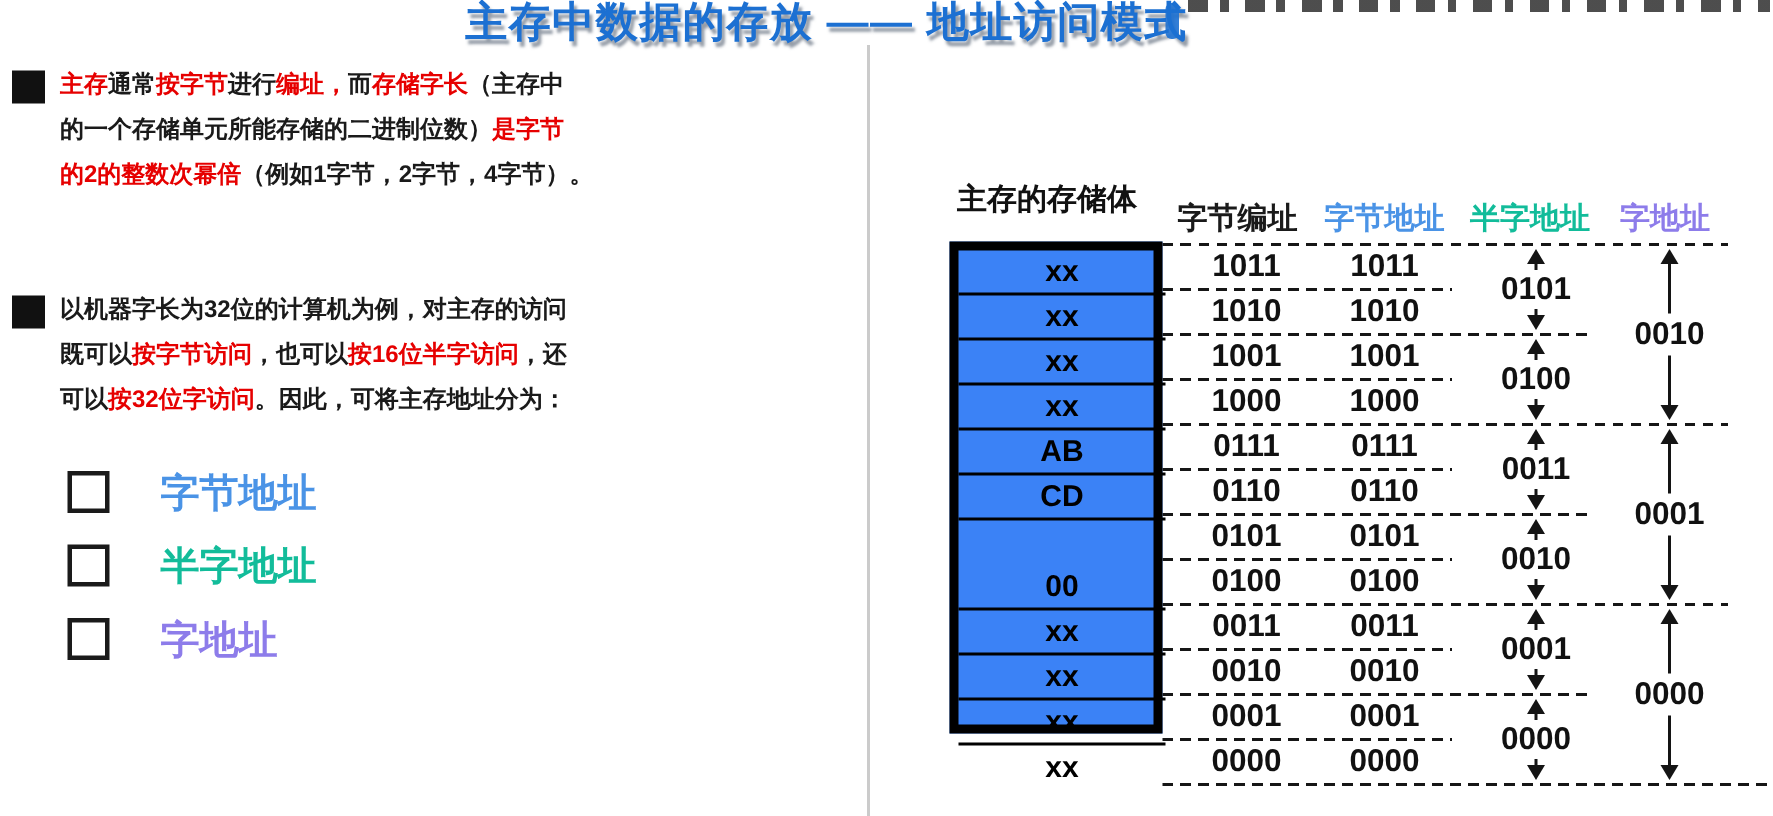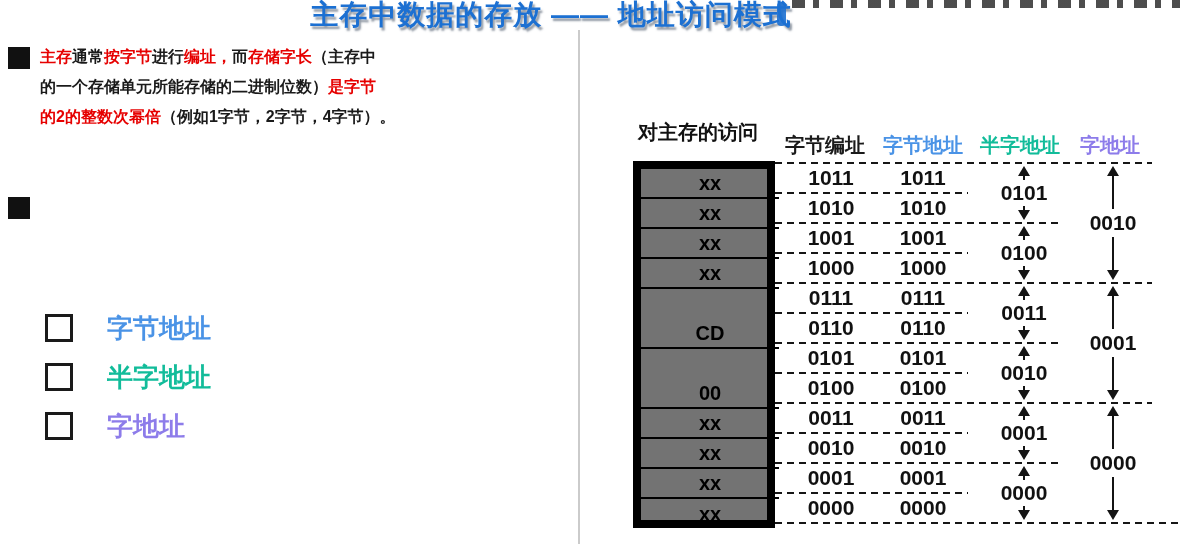--- a/index.html
+++ b/index.html
@@ -25,22 +25,22 @@
   .seg-black{color:#1a1a1a;}
   .chk-row{left:45px;height:30px;}
   .chk-box{width:28px;height:28px;border:3px solid #1a1a1a;background:#fff;box-sizing:border-box;
            display:inline-block;vertical-align:middle;}
   .chk-label{display:inline-block;vertical-align:middle;margin-left:34px;
              font-size:26px;font-weight:bold;line-height:28px;}
   
   .example-tag{left:595px;top:44px;font-size:22px;font-weight:bold;color:#111;}
   .mem-label{left:638px;top:119px;font-size:20px;font-weight:bold;color:#111;}
   .col-header{top:132px;transform:translateX(-50%);font-size:20px;font-weight:bold;white-space:nowrap;}
-  .mem-col{left:633px;top:161px;width:142px;height:367px;border:8px solid #000000;
-           background:#737373;box-sizing:border-box;}
+  .mem-col{left:633px;top:161px;width:142px;height:328px;border:6px solid #000000;
+           background:#3b82f6;box-sizing:border-box;}
   .mem-row{position:absolute;left:0;width:138px;height:30px;box-sizing:border-box;
            border-bottom:2px solid #000;display:flex;align-items:center;justify-content:center;
            font-size:20px;font-weight:bold;color:#000;}
   .mem-row.last{border-bottom:none;}
   .bin-val{transform:translateX(-50%);font-size:21px;font-weight:bold;color:#111;
            height:26px;line-height:26px;white-space:nowrap;}
   .dash{height:2px;background:repeating-linear-gradient(90deg,#161616 0 7px,transparent 7px 12px);}
   .arr-shaft{width:2px;background:#141414;}
   .arr-head{width:0;height:0;border-left:6px solid transparent;border-right:6px solid transparent;}
   .arr-head.up{border-bottom:10px solid #141414;}
@@ -58,31 +58,37 @@
   <div class="abs divider"></div>
 
   <div class="abs bullet-sq" style="top:47px;"></div>
   <div class="abs para" id="para-1" style="top:42px;">
       <div class="line"><span class="seg-red">主存</span><span class="seg-black">通常</span><span class="seg-red">按字节</span><span class="seg-black">进行</span><span class="seg-red">编址，</span><span class="seg-black">而</span><span class="seg-red">存储字长</span><span class="seg-black">（主存中</span></div>
       <div class="line"><span class="seg-black">的一个存储单元所能存储的二进制位数）</span><span class="seg-red">是字节</span></div>
       <div class="line"><span class="seg-red">的2的整数次幂倍</span><span class="seg-black">（例如1字节，2字节，4字节）。</span></div>
     </div>
 
   <div class="abs bullet-sq" style="top:197px;"></div>
+  <div class="abs para" id="para-2" style="top:192px;">
+      <div class="line"><span class="seg-black">以机器字长为32位的计算机为例，对主存的访问</span></div>
+      <div class="line"><span class="seg-black">既可以</span><span class="seg-red">按字节访问</span><span class="seg-black">，也可以</span><span class="seg-red">按16位半字访问</span><span class="seg-black">，还</span></div>
+      <div class="line"><span class="seg-black">可以</span><span class="seg-red">按32位字访问</span><span class="seg-black">。因此，可将主存地址分为：</span></div>
+    </div>
 
   <div id="chk-list"></div>
 
-  <div class="abs mem-label">对主存的访问</div>
+  <div class="abs mem-label">主存的存储体</div>
   <div id="headers"></div>
 
   <div class="abs mem-col" id="mem-col">
       <div class="mem-row" style="top: 0px;">xx</div>
       <div class="mem-row" style="top: 30px;">xx</div>
       <div class="mem-row" style="top: 60px;">xx</div>
       <div class="mem-row" style="top: 90px;">xx</div>
+      <div class="mem-row" style="top: 120px;">AB</div>
       <div class="mem-row" style="top: 150px;">CD</div>
       <div class="mem-row" style="top: 210px;">00</div>
       <div class="mem-row" style="top: 240px;">xx</div>
       <div class="mem-row" style="top: 270px;">xx</div>
       <div class="mem-row" style="top: 300px;">xx</div>
       <div class="mem-row last" style="top: 330px;">xx</div>
     </div>
   <div id="diagram"></div>
 
 <div class="abs chk-row" style="top: 314px;"><div class="chk-box"></div><span class="chk-label" style="color: rgb(74, 147, 230);">字节地址</span></div>

